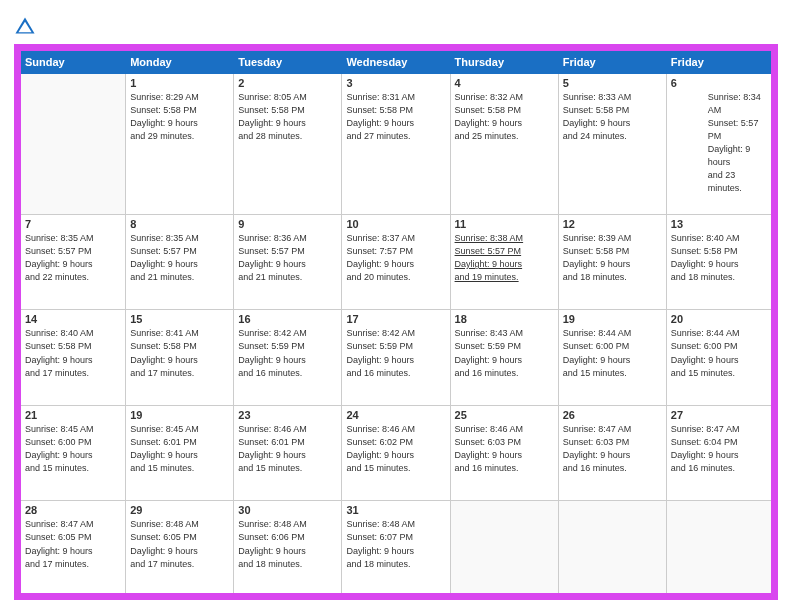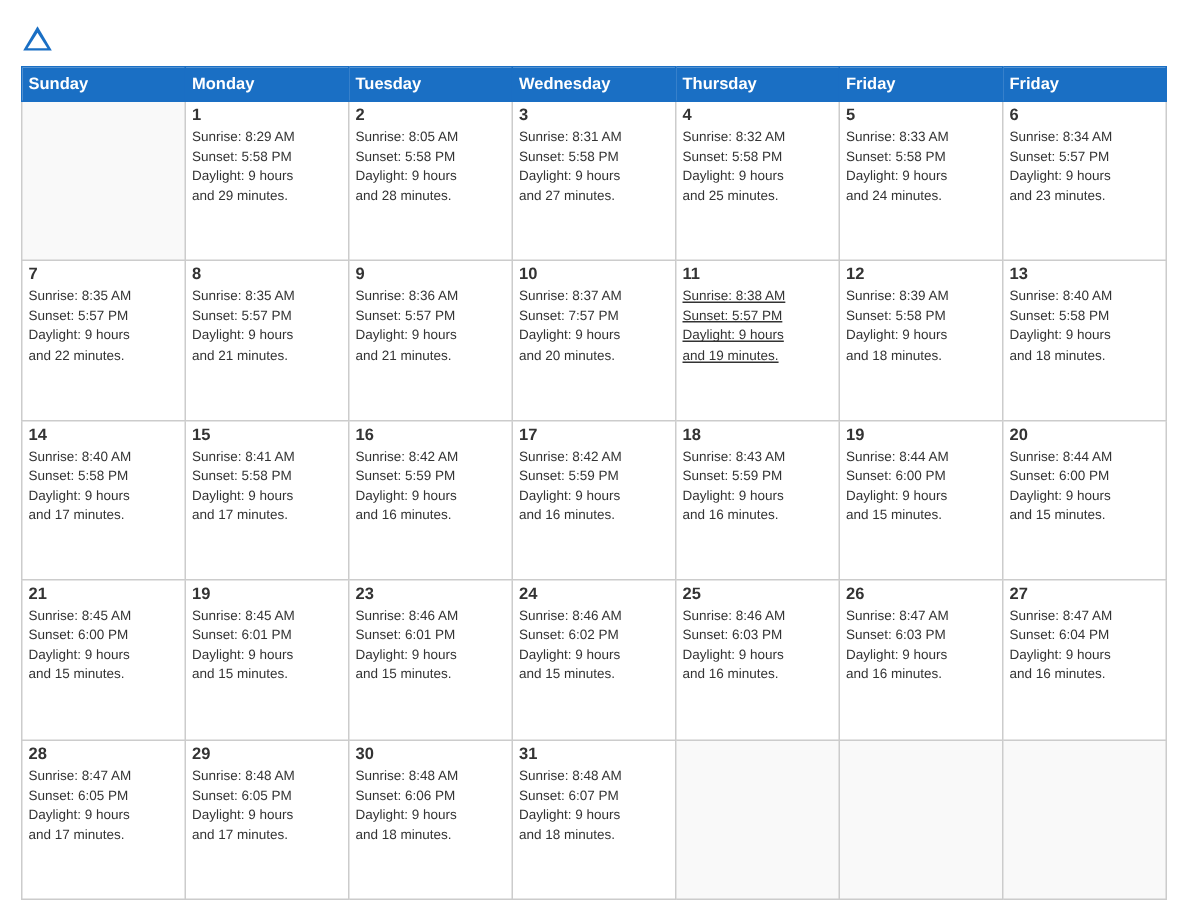--- a/index.html
+++ b/index.html
@@ -57,21 +57,21 @@
       color: #222;
       line-height: 1.1;
     }
     .subtitle {
       font-size: 14px;
       color: #444;
       margin-top: 2px;
     }
     .calendar {
       flex: 1;
-      border: 1px solid #d946ef;
+      border: 7px solid #d946ef;
       border-collapse: collapse;
       width: 100%;
       table-layout: fixed;
     }
     .calendar th {
       background: #1a6fc4;
       color: #fff;
       font-size: 11px;
       font-weight: bold;
       padding: 5px 4px;
@@ -168,21 +168,21 @@
           </td>
           <td>
             <span class="day-num">5</span>
             <div class="day-info" style="white-space: pre-line;">Sunrise: 8:33 AM
 Sunset: 5:58 PM
 Daylight: 9 hours
 and 24 minutes.</div>
           </td>
           <td>
             <span class="day-num">6</span>
-            <div class="day-info" style="white-space: pre-line;">Sunrise: 8:34 AM
+            <div class="day-info" style="white-space: pre-line; margin-left: 37px;">Sunrise: 8:34 AM
 Sunset: 5:57 PM
 Daylight: 9 hours
 and 23 minutes.</div>
           </td>
         </tr>
         <tr>
           <td>
             <span class="day-num">7</span>
             <div class="day-info" style="white-space: pre-line;">Sunrise: 8:35 AM
 Sunset: 5:57 PM

